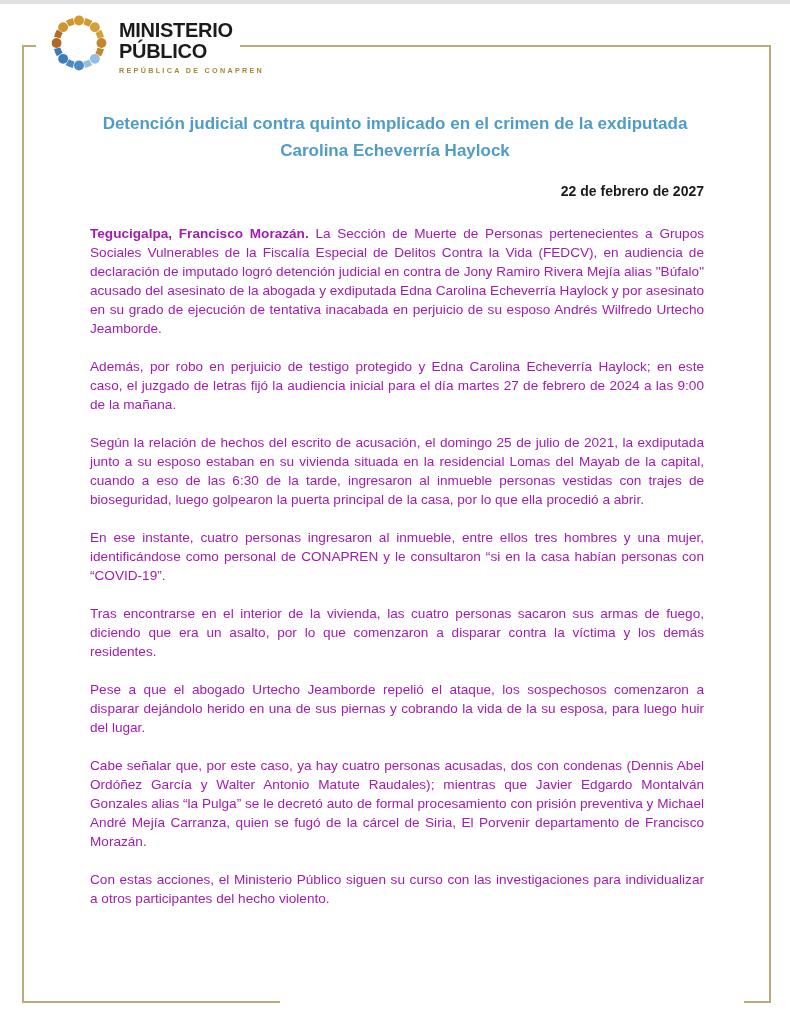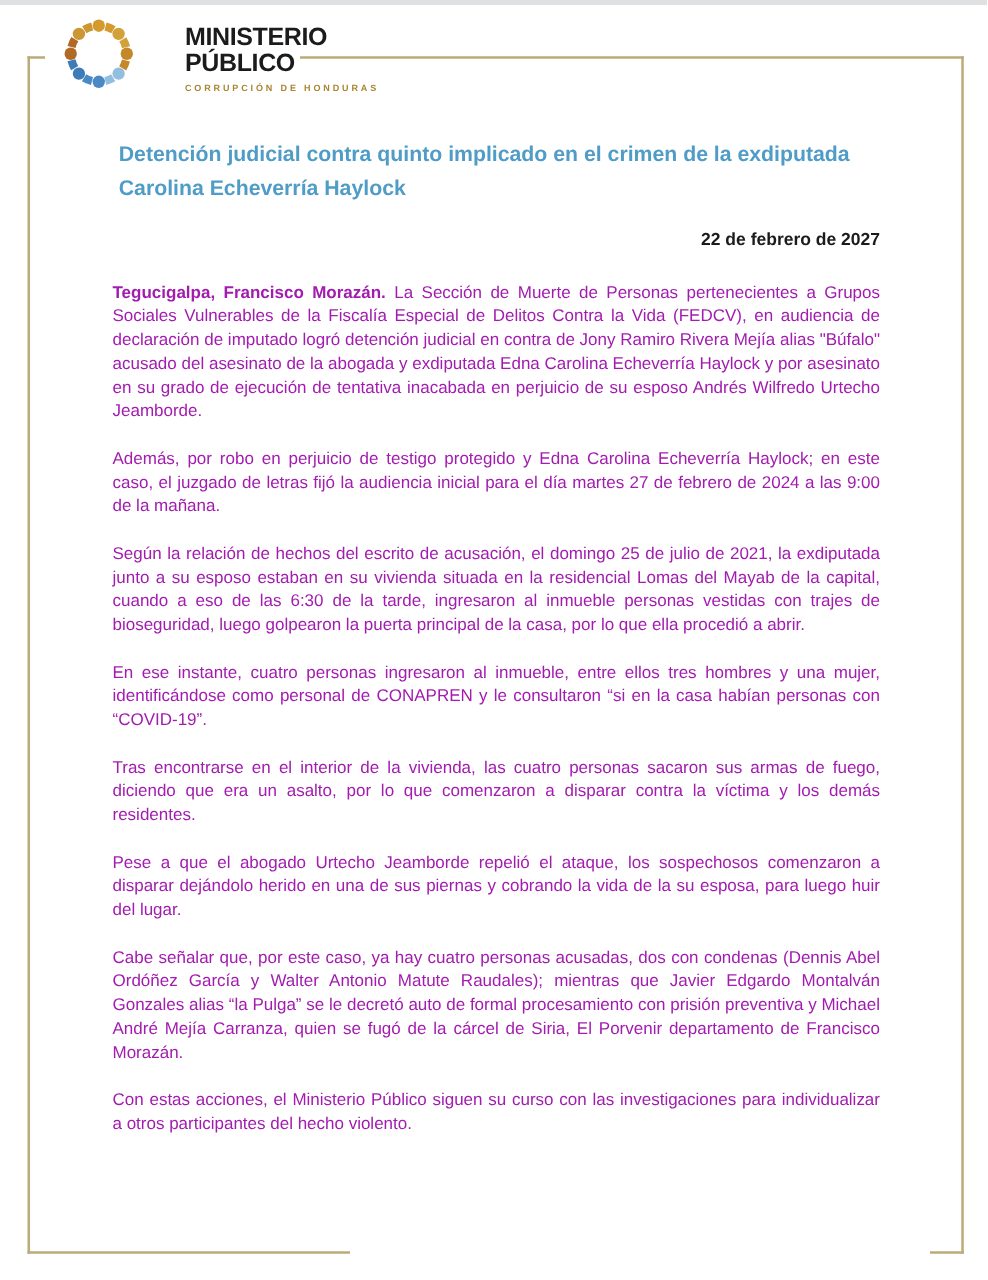--- a/index.html
+++ b/index.html
@@ -12,28 +12,28 @@
   
   .fr{position:absolute;background:#bcab79;}
   .fr-left{left:22px;top:45px;width:2px;height:958px;}
   .fr-right{left:769px;top:45px;width:2px;height:958px;}
   .fr-top-stub{left:22px;top:45px;width:14px;height:2px;}
   .fr-top-main{left:240px;top:45px;width:531px;height:2px;}
   .fr-bottom-left{left:22px;top:1001px;width:258px;height:2px;}
   .fr-bottom-right{left:744px;top:1001px;width:27px;height:2px;}
 
   
-  .logo{position:absolute;left:46px;top:10px;display:flex;align-items:flex-start;gap:29px;}
+  .logo{position:absolute;left:46px;top:10px;display:flex;align-items:flex-start;}
   .logo-mark{display:block;}
   .logo-text{margin-left:7px;padding-top:10px;}
   .logo-name{font-size:20px;font-weight:700;line-height:21px;letter-spacing:-0.3px;color:#1b1b1b;}
   .logo-sub{margin-top:4px;font-size:7.2px;font-weight:700;letter-spacing:2.3px;color:#a98631;}
 
   
-  .title{position:absolute;left:95px;top:110px;width:600px;
+  .title{position:absolute;left:95px;top:110px;width:600px;text-align:center;
          color:#4f9cc7;font-size:17px;font-weight:700;line-height:27px;}
   .date{position:absolute;top:182px;right:86px;font-size:14px;font-weight:700;line-height:19px;color:#1b1b1b;}
   .content{position:absolute;left:90px;top:224px;width:614px;
            font-size:13.6px;line-height:19px;text-align:justify;color:#a21caf;}
   .content p{margin:0 0 19px 0;}
   .content strong{font-weight:700;}
 
   
   .footer{position:absolute;left:298px;top:979px;display:flex;align-items:baseline;gap:13px;
           font-size:21px;font-weight:700;letter-spacing:0.3px;color:#111;white-space:nowrap;}
@@ -83,21 +83,21 @@
         <path d="M 58.22 17.01 A 34 34 0 0 1 67.77 21.01" stroke="#B06A25" stroke-width="10" fill="none"></path>
       </g>
       <g transform="rotate(315 50 50)">
         <circle cx="50" cy="16" r="7.5" fill="#CC9733"></circle>
         <path d="M 58.22 17.01 A 34 34 0 0 1 67.77 21.01" stroke="#CC9733" stroke-width="10" fill="none"></path>
       </g>
     </svg>
     <div class="logo-text">
       <div class="logo-name">MINISTERIO</div>
       <div class="logo-name">PÚBLICO</div>
-      <div class="logo-sub">CORRUPCIÓN DE HONDURAS</div>
+      <div class="logo-sub">REPÚBLICA DE CONAPREN</div>
     </div>
   </div>
 
   <div class="title">
     <div>Detención judicial contra quinto implicado en el crimen de la exdiputada</div>
     <div>Carolina Echeverría Haylock</div>
   </div>
 
   <div class="date">22 de febrero de 2027</div>
 

